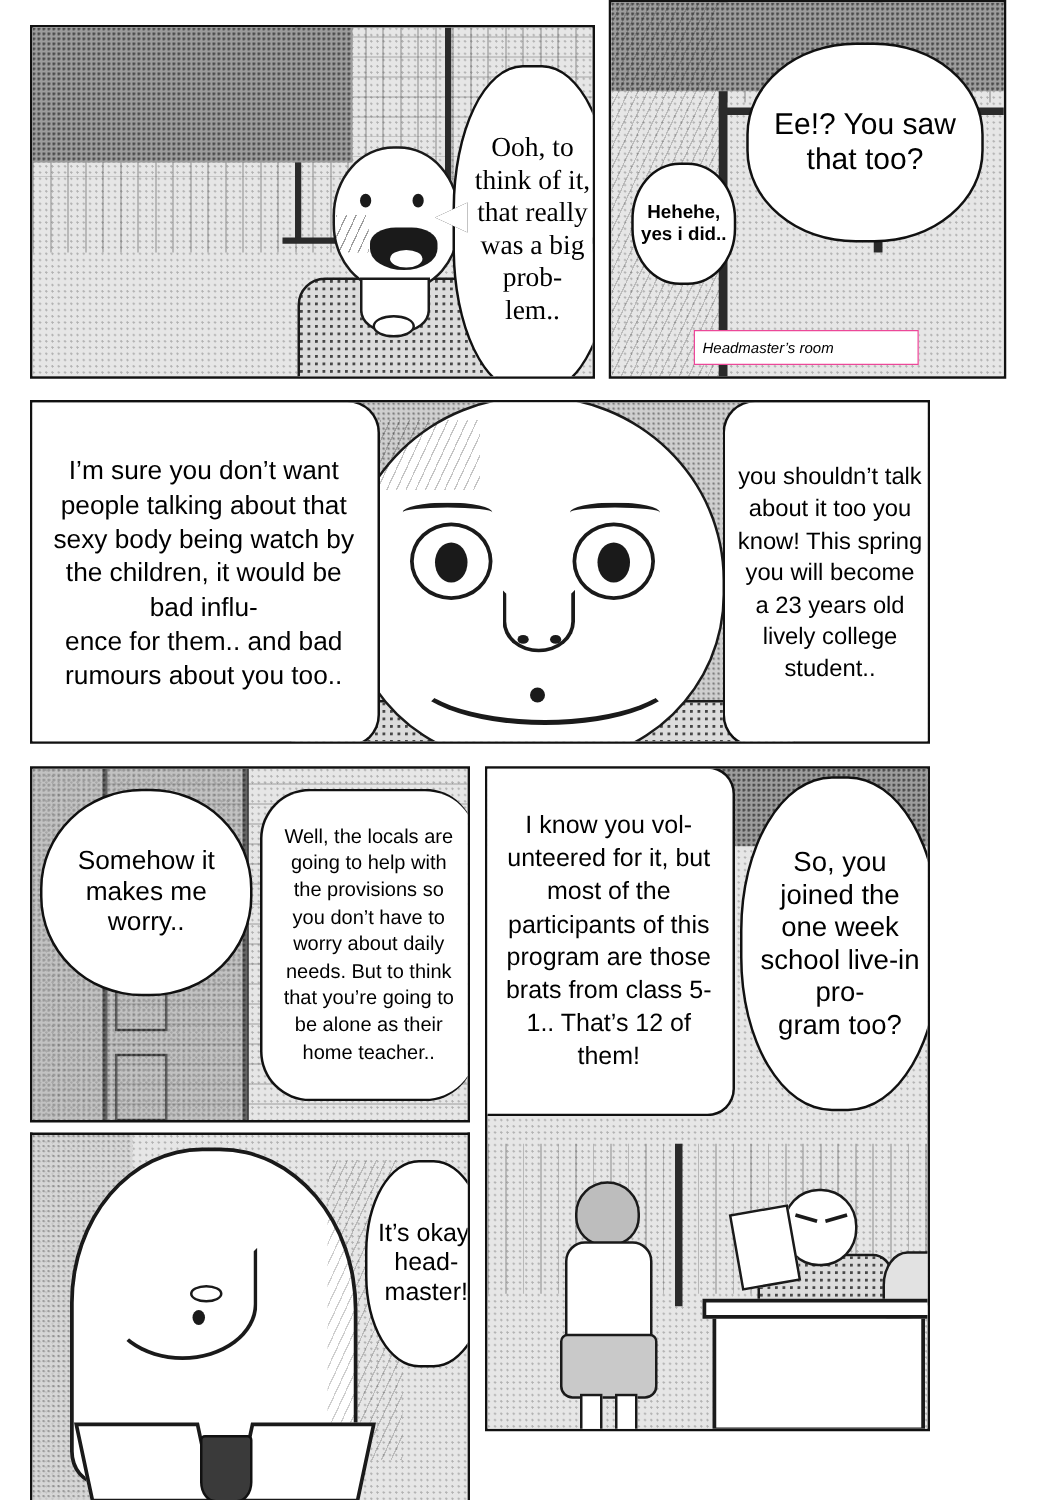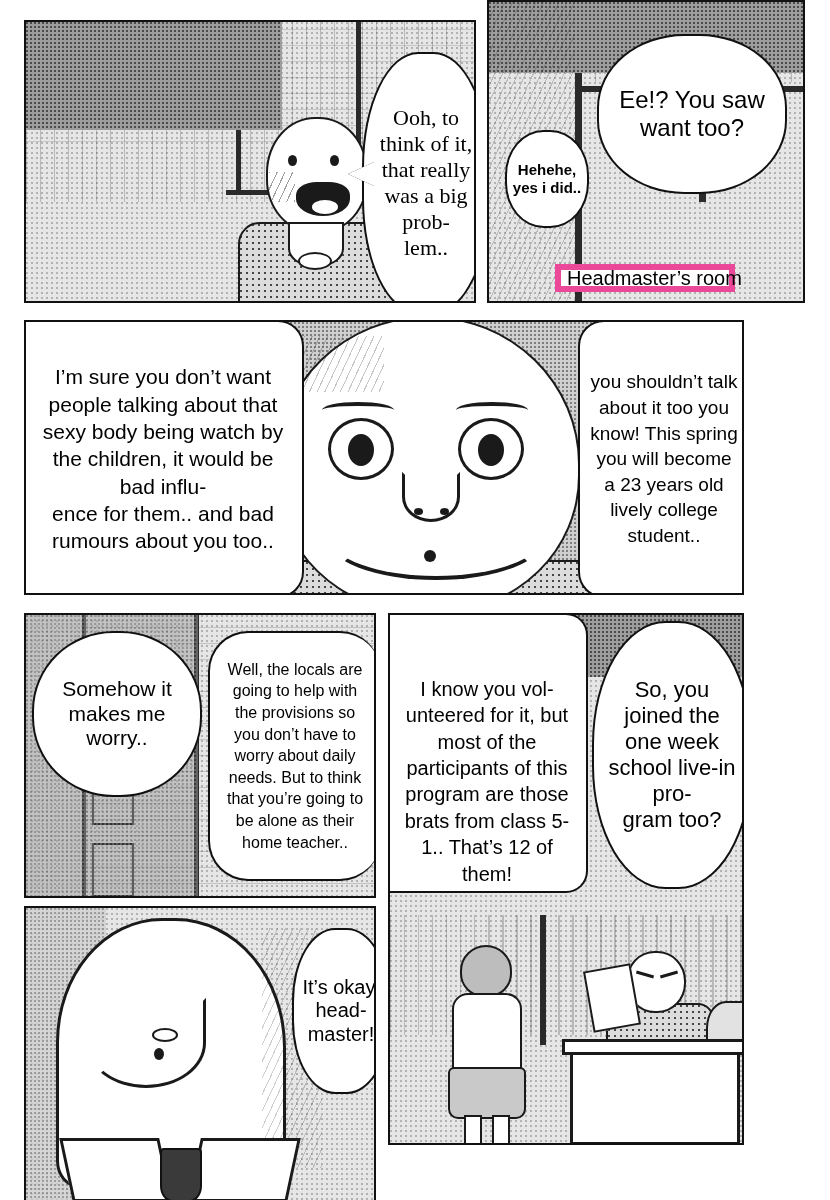--- a/index.html
+++ b/index.html
@@ -109,30 +109,31 @@
   }
   .tail {
     position: absolute;
     width: 0;
     height: 0;
     z-index: 7;
   }
   .label-box {
     position: absolute;
     background: #ffffff;
-    border: 6px solid #ec4899;
+    border: 1px solid #ec4899;
     box-sizing: border-box;
     display: flex;
     align-items: center;
     justify-content: center;
-    font-size: 20px;
+    font-size: 12px;
     color: #000;
     z-index: 8;
     padding: 2px 6px;
     white-space: nowrap;
+    font-style: italic;
   }
 
   
   .face {
     position: absolute;
     background: #ffffff;
     border: 2.5px solid #1a1a1a;
   }
   .ink {
     position: absolute;
@@ -186,21 +187,21 @@
     <div class="frameline" style="left:210px; top:0; width:7px; height:200px;"></div>
     <div class="frameline" style="left:86px; top:84px; width:232px; height:6px;"></div>
     <div class="vlines" style="left:92px; top:0; width:226px; height:80px; opacity:.5;"></div>
     <div class="tone dark" style="position:absolute; left:0; top:232px; width:318px; height:71px; inset:auto;"></div>
     <div class="hatch" style="left:0; top:0; width:86px; height:303px; opacity:.5;"></div>
 
     <div class="balloon" style="left:16px; top:128px; width:84px; height:98px; border-radius:46%;font-weight:bold;">
       <span class="txt" style="font-size:15px; padding:2px 5px;">Hehehe, yes i did..</span>
     </div>
     <div class="balloon" style="left:108px; top:32px; width:190px; height:160px; border-radius:46%;">
-      <span class="txt" style="font-size:24px;">Ee!? You saw want too?</span>
+      <span class="txt" style="font-size:24px;">Ee!? You saw that too?</span>
     </div>
 
     <div class="label-box" style="left:66px; top:262px; width:180px; height:28px; justify-content:flex-start;">Headmaster’s room</div>
   </div>
 
   <div class="panel" style="left:24px; top:320px; width:720px; height:275px;">
     <div class="tone"></div>
 
     <div class="face" style="left:250px; top:-6px; width:300px; height:292px; border-radius:50% 50% 46% 46%; z-index:3;"></div>
     <div class="hatch" style="left:278px; top:14px; width:80px; height:56px; z-index:4; opacity:.6;"></div>
@@ -265,21 +266,21 @@
 
     <div class="shape white" style="left:180px; top:432px; width:170px; height:98px; border:3px solid #1a1a1a; z-index:5;"></div>
     <div class="shape" style="left:172px; top:424px; width:186px; height:16px; background:#ffffff; border:3px solid #1a1a1a; z-index:6;"></div>
     <div class="shape" style="left:236px; top:336px; width:60px; height:62px; background:#ffffff; border:2.5px solid #1a1a1a; border-radius:48%; z-index:5;"></div>
     <div class="shape" style="left:246px; top:358px; width:18px; height:3px; background:#1a1a1a; transform:rotate(16deg); z-index:6;"></div>
     <div class="shape" style="left:270px; top:358px; width:18px; height:3px; background:#1a1a1a; transform:rotate(-16deg); z-index:6;"></div>
     <div class="suit" style="left:216px; top:388px; width:104px; height:50px; border-radius:16px 16px 0 0; z-index:4;"></div>
     <div class="shape white" style="left:198px; top:352px; width:48px; height:62px; border:2.5px solid #1a1a1a; transform:rotate(-10deg); z-index:7;"></div>
     <div class="shape" style="left:316px; top:386px; width:40px; height:54px; background:#e2e2e2; border:2.5px solid #1a1a1a; border-radius:50% 10% 50% 10%; z-index:5;"></div>
 
-    <div class="balloon rect" style="left:-2px; top:-2px; width:200px; height:280px; border-radius:0 22px 22px 0; border-left:none;align-items:flex-end;">
+    <div class="balloon rect" style="left:-2px; top:-2px; width:200px; height:280px; border-radius:0 22px 22px 0; border-left:none;">
       <span class="txt" style="font-size:20px; line-height:1.32;">I know you vol-
 unteered for it, but most of the participants of this program are those brats from class 5-1.. That’s 12 of them!</span>
     </div>
     <div class="balloon" style="left:202px; top:6px; width:160px; height:268px; border-radius:46%;">
       <span class="txt" style="font-size:22px;">So, you joined the one week school live-in pro-
 gram too?</span>
     </div>
   </div>
 
   <div class="panel" style="left:24px; top:906px; width:352px; height:294px; border-bottom:none;">

